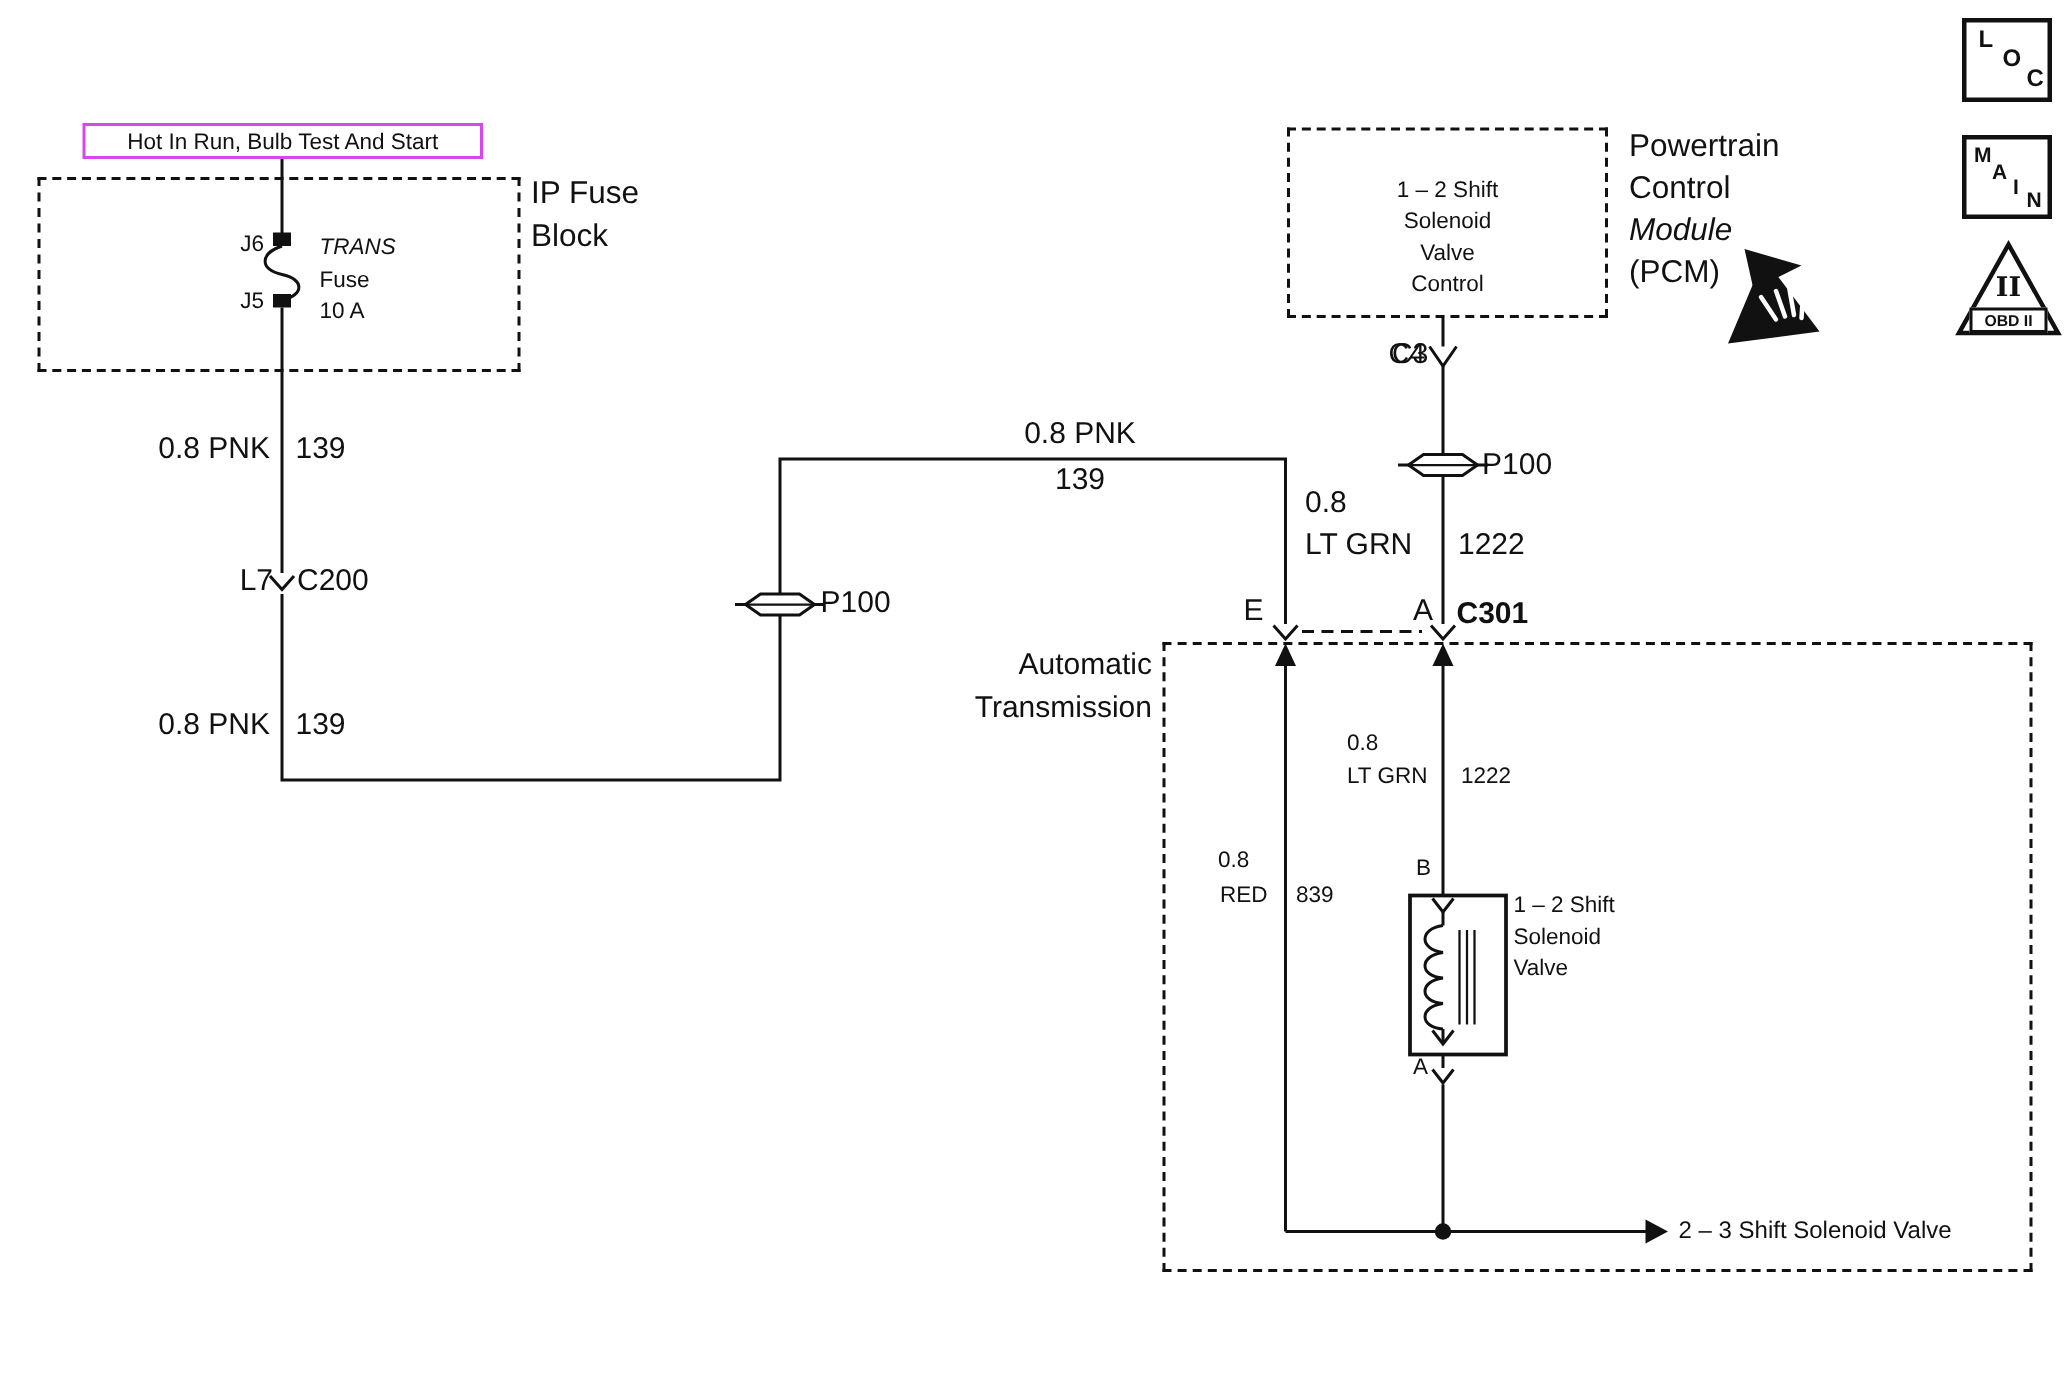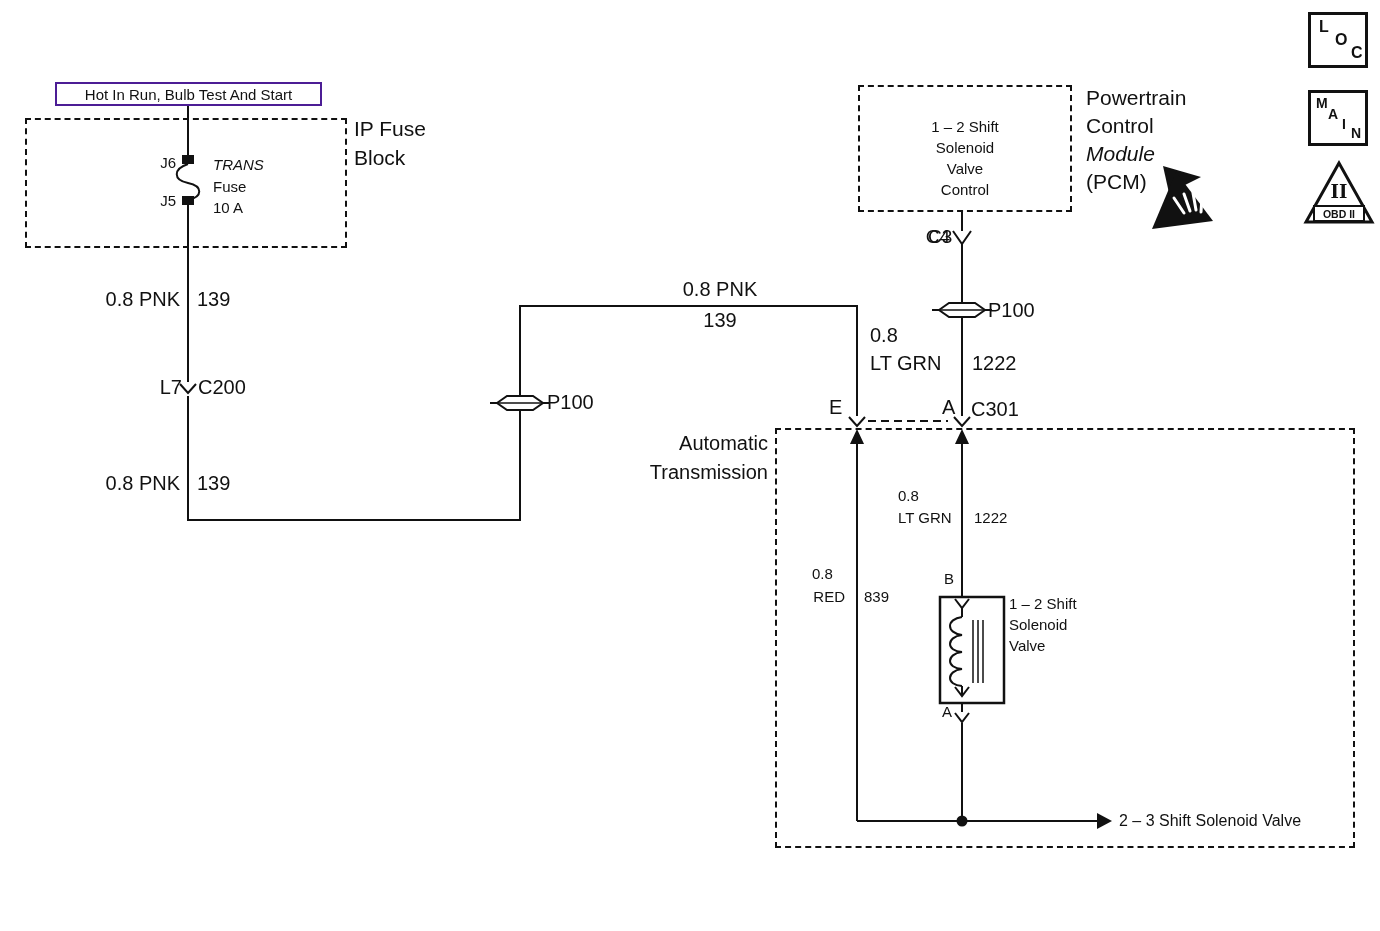--- a/index.html
+++ b/index.html
@@ -9,21 +9,21 @@
   #wires { position: absolute; left: 0; top: 0; }
   .lbl { position: absolute; white-space: nowrap; color: #111; line-height: 1.1; }
   .s15 { font-size: 15px; }
   .s16 { font-size: 16px; }
   .s19 { font-size: 19px; }
   .s20 { font-size: 20px; }
   .s21 { font-size: 21px; }
   .ra  { text-align: right; }
   .ctr { text-align: center; }
   .dashed { position: absolute; border: 2px dashed #111; background: transparent; }
-  .banner { position: absolute; border: 2px solid #4c1d95; display: flex; align-items: center; justify-content: center; font-size: 15px; background: #fff; }
+  .banner { position: absolute; border: 2px solid #d946ef; display: flex; align-items: center; justify-content: center; font-size: 15px; background: #fff; }
   .legend-box { position: absolute; border: 3px solid #111; background: #fff; }
   .legend-box span { position: absolute; font-weight: 600; color: #111; }
   #obd-caption { position: absolute; border: 2px solid #111; background: #fff; font-size: 10.5px; font-weight: bold; display: flex; align-items: center; justify-content: center; }
   #obd-numeral { position: absolute; font-family: "DejaVu Serif", serif; font-weight: bold; font-size: 18px; text-align: center; }
 </style>
 </head>
 <body>
 
 <div id="canvas">
 
@@ -128,21 +128,21 @@
   <div class="lbl s21" style="left:1086px; top:170px;">(PCM)</div>
   <div class="lbl s19 ra" style="left:910px; top:227px; width:40px;text-align:right;">C4</div>
   <div class="lbl s19" style="left:928px; top:227px;">C3</div>
   <div class="lbl s20" style="left:988px; top:299px;">P100</div>
 
   <div class="lbl s20" style="left:870px; top:324px;">0.8</div>
   <div class="lbl s20" style="left:870px; top:352px;">LT GRN</div>
   <div class="lbl s20" style="left:972px; top:352px;">1222</div>
   <div class="lbl s20" style="left:829px; top:396px;">E</div>
   <div class="lbl s20" style="left:942px; top:396px;">A</div>
-  <div class="lbl s20" style="left:971px; top:398px;">C301</div>
+  <div class="lbl s20" style="left:971px; top:398px;font-weight:bold;">C301</div>
 
   <div class="dashed" style="left:775px; top:428px; width:580px; height:420px;"></div>
   <div class="lbl s20 ra" style="left:570px; top:432px; width:198px;">Automatic</div>
   <div class="lbl s20 ra" style="left:570px; top:461px; width:198px;text-align:right;">Transmission</div>
 
   <div class="lbl s15" style="left:898px; top:488px;">0.8</div>
   <div class="lbl s15" style="left:898px; top:510px;">LT GRN</div>
   <div class="lbl s15" style="left:974px; top:510px;">1222</div>
 
   <div class="lbl s15" style="left:812px; top:566px;">0.8</div>

